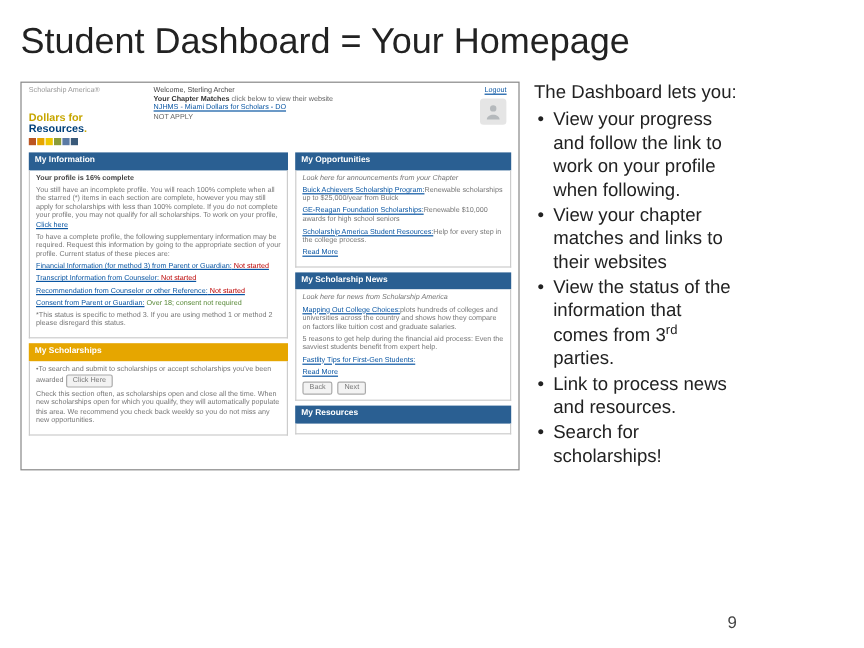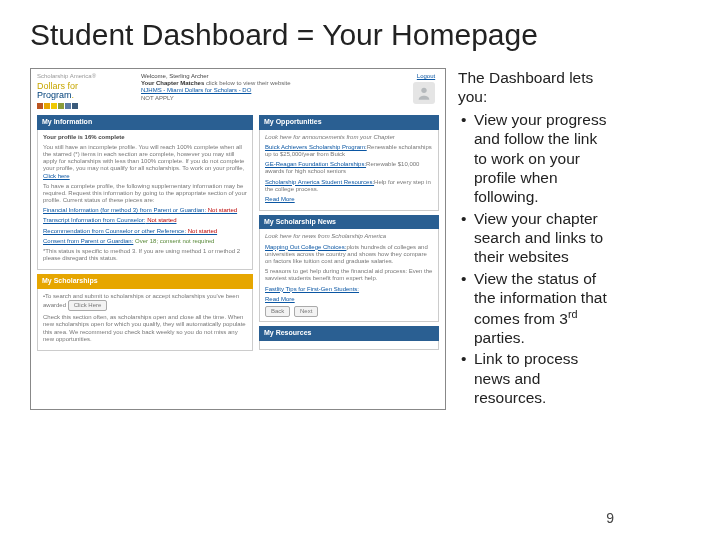--- a/index.html
+++ b/index.html
@@ -1,24 +1,24 @@
 <!DOCTYPE html>
 <html><head>
 <meta charset="utf-8">
 <style>
   * { box-sizing: border-box; margin: 0; padding: 0; }
   html, body { width: 720px; height: 540px; font-family: Arial, Helvetica, sans-serif; background: #fff; color: #222; }
-  .slide { position: relative; width: 644px; height: 540px; padding: 18px 30px 0 30px; }
+  .slide { position: relative; width: 644px; height: 540px; padding: 18px 30px 0 17px; }
   .title { font-size: 30px; font-weight: 400; font-family: "Segoe UI Light", "Segoe UI", Arial, sans-serif; letter-spacing: 0; }
   .content { display: flex; margin-top: 16px; }
   .shot { width: 416px; border: 1px solid #888; background: #fff; font-size: 7px; line-height: 1.2; color: #666; }
   .shot-top { display: flex; padding: 4px 6px 2px 6px; gap: 6px; }
   .logo-col { width: 98px; }
   .sa-label { font-size: 6px; color: #999; }
-  .dfs { font-weight: 400; color: #00407a; font-size: 9px; line-height: 1; margin-top: 2px; }
+  .dfs { font-weight: 700; color: #00407a; font-size: 9px; line-height: 1; margin-top: 14px; }
   .dfs .dollar { color: #c7a600; }
   .squares { display: flex; gap: 1px; margin-top: 3px; }
   .squares span { width: 6px; height: 6px; display: inline-block; }
   .sq-r{background:#b52;} .sq-o{background:#e7a500;} .sq-y{background:#efc800;} .sq-g{background:#8a9c3a;} .sq-b{background:#5a7aa5;} .sq-n{background:#3a5a7a;}
   .welcome-col { flex: 1; font-size: 6px; }
   .welcome-col .w1 { color:#444; }
   .welcome-col .w2 { font-weight:700; color:#333; }
   .welcome-col .w3 { color:#0a56a3; text-decoration: underline; }
   .avatar-col { width: 26px; text-align: center; }
   .logout { color:#0a56a3; text-decoration: underline; font-size:6px; }
@@ -49,21 +49,21 @@
   <div class="title">Student Dashboard = Your Homepage</div>
 
   <div class="content">
 
     <div class="shot">
       <div class="shot-top">
         <div class="logo-col">
           <div class="sa-label">Scholarship America®</div>
           <div class="dfs">
             <span class="dollar">Dollars for</span><br>
-            <span>Program</span><span style="color:#c7a600">.</span>
+            <span>Resources</span><span style="color:#c7a600">.</span>
           </div>
           <div class="squares">
             <span class="sq-r"></span>
               <span class="sq-o"></span>
               <span class="sq-y"></span>
               <span class="sq-g"></span>
               <span class="sq-b"></span>
               <span class="sq-n"></span>
           </div>
         </div>
@@ -131,21 +131,22 @@
           <div class="bar blue">My Resources</div>
           <div class="box" style="height:6px"></div>
         </div>
       </div>
     </div>
 
     <div class="explain">
       <div>The Dashboard lets you:</div>
       <ul>
         <li>View your progress and follow the link to work on your profile when following.</li>
-        <li>View your chapter search and links to their websites</li>
+        <li>View your chapter matches and links to their websites</li>
         <li>View the status of the information that comes from 3<span class="sup">rd</span> parties.</li>
         <li>Link to process news and resources.</li>
+        <li>Search for scholarships!</li>
       </ul>
     </div>
   </div>
 
   <div class="pagenum">9</div>
 </div>
 
 </body></html>

